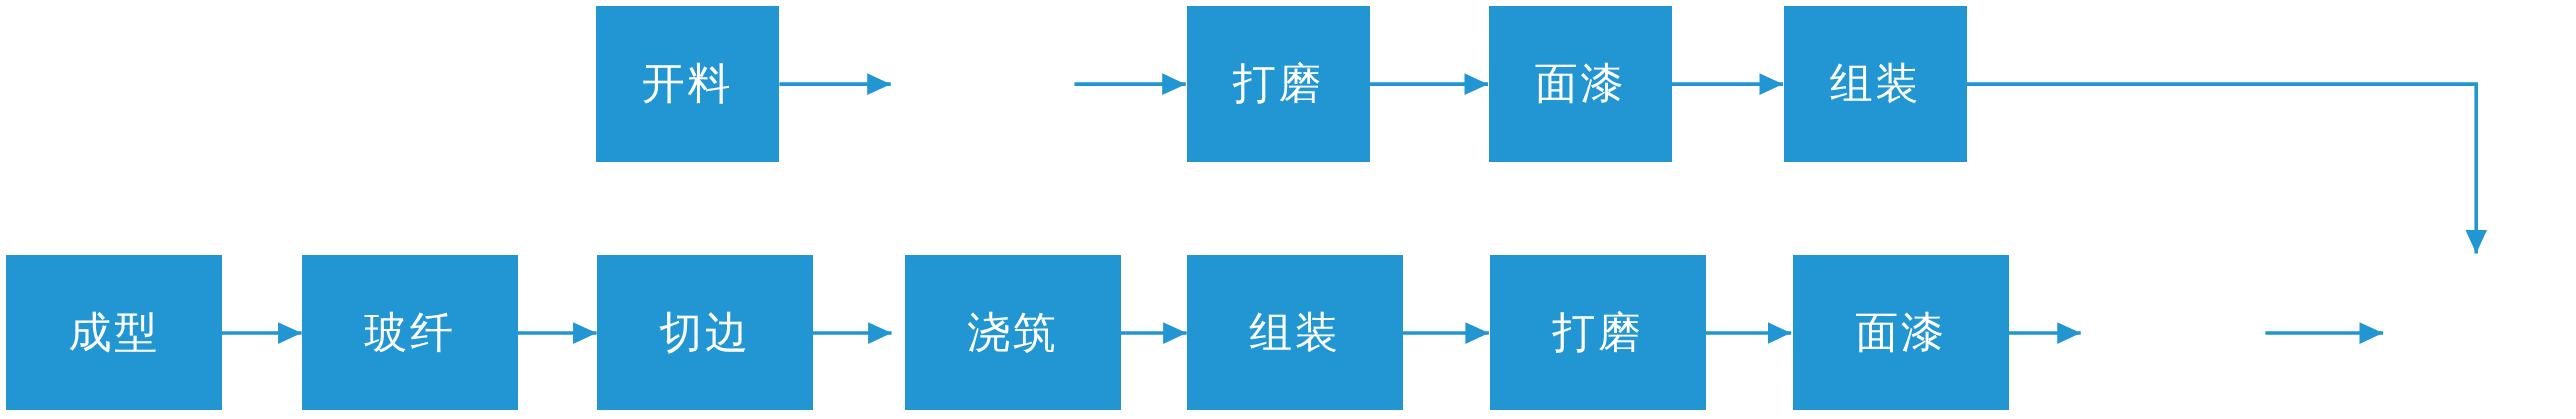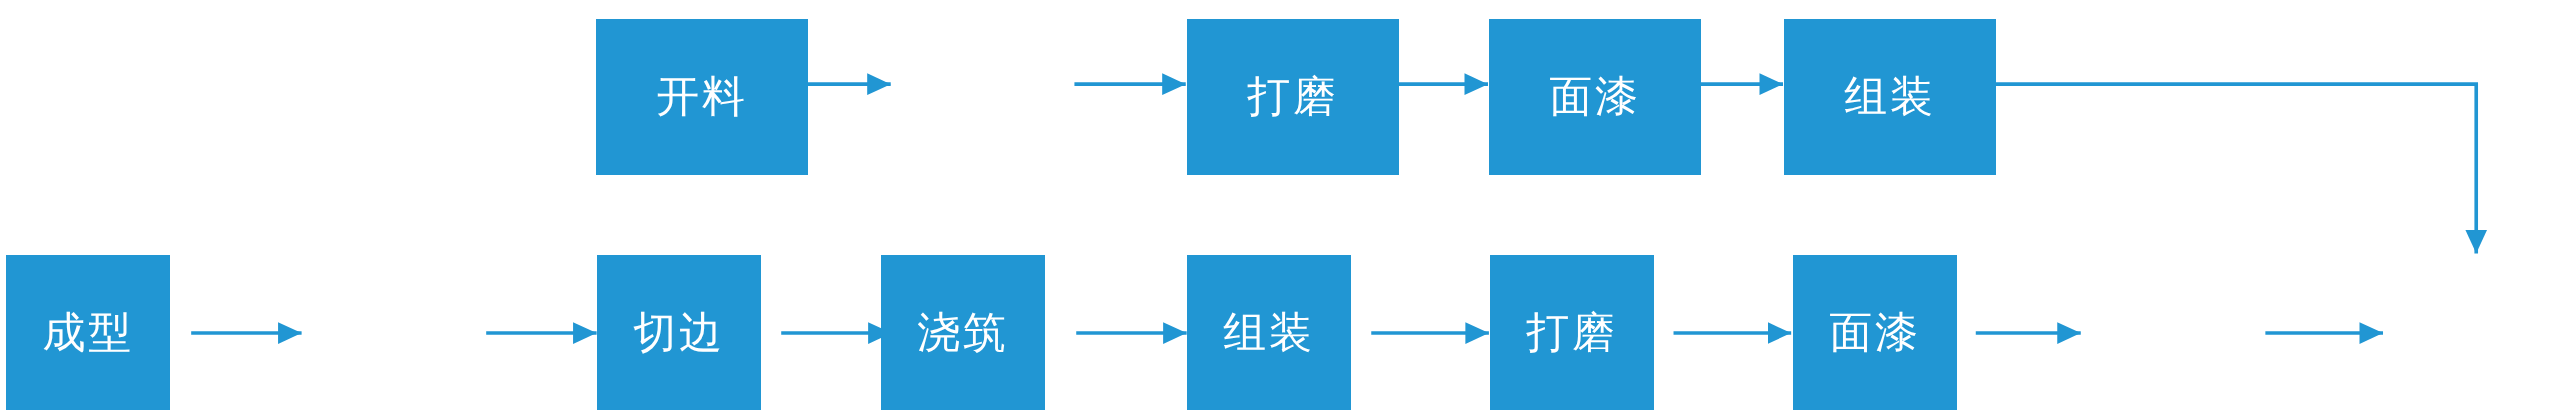--- a/index.html
+++ b/index.html
@@ -20,22 +20,22 @@
     display:flex;
     align-items:center;
     justify-content:center;
     background:var(--node-fill,#2196d3);
     color:var(--node-text,#ffffff);
     font-size:43px;
     letter-spacing:2.7px;
     white-space:nowrap;
     user-select:none;
   }
-  .node.top{width:212px;height:156px;top:19px;text-align:right;}
-  .node.bottom{width:164px;height:155px;top:255px;}
+  .node.top{width:183px;height:156px;top:6px;text-align:right;}
+  .node.bottom{width:216px;height:155px;top:255px;}
 </style>
 </head>
 <body>
 
 <div class="canvas">
 
   <svg class="connector-layer" width="2576" height="419" viewBox="0 0 2844 463">
     <defs>
       <marker id="arrowhead" markerUnits="userSpaceOnUse" markerWidth="26" markerHeight="24" refX="26" refY="12" orient="auto">
         <path d="M0,0 L26,12 L0,24 Z" style="fill:var(--connector,#2196d3)"></path>
@@ -60,20 +60,21 @@
       <path d="M2502 368 H2632" marker-end="url(#arrowhead)"></path>
     </g>
   </svg>
 
   <div class="node top" style="left:596px">开料</div>
   <div class="node top" style="left:1187px">打磨</div>
   <div class="node top" style="left:1489px">面漆</div>
   <div class="node top" style="left:1784px">组装</div>
 
   <div class="node bottom" style="left:6.3px">成型</div>
+  <div class="node bottom" style="left:302px">玻纤</div>
   <div class="node bottom" style="left:597px">切边</div>
-  <div class="node bottom" style="left:881px">浇筑</div>
+  <div class="node bottom" style="left:905px">浇筑</div>
   <div class="node bottom" style="left:1187px">组装</div>
   <div class="node bottom" style="left:1490px">打磨</div>
   <div class="node bottom" style="left:1793px">面漆</div>
 
 </div>
 
 
 </body></html>

